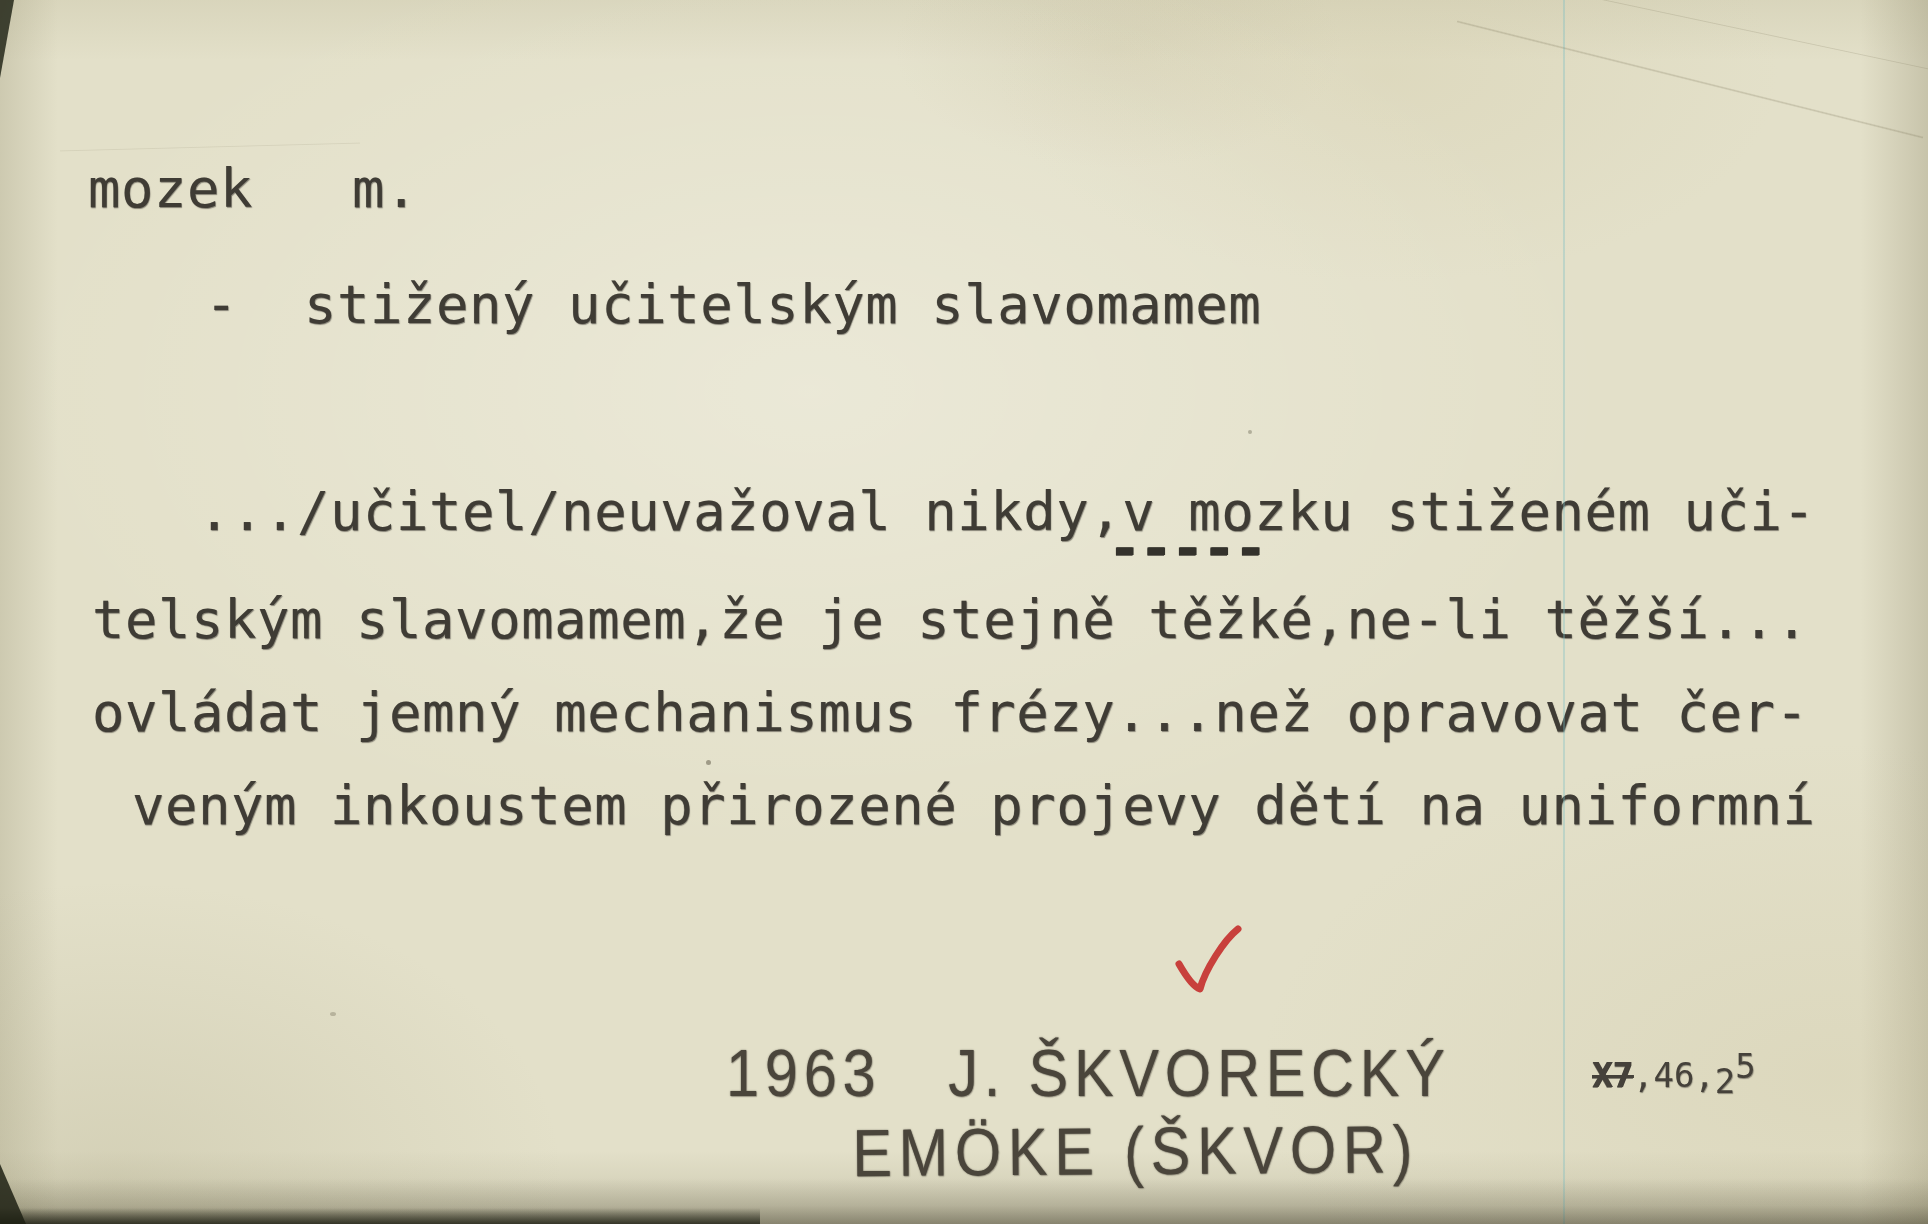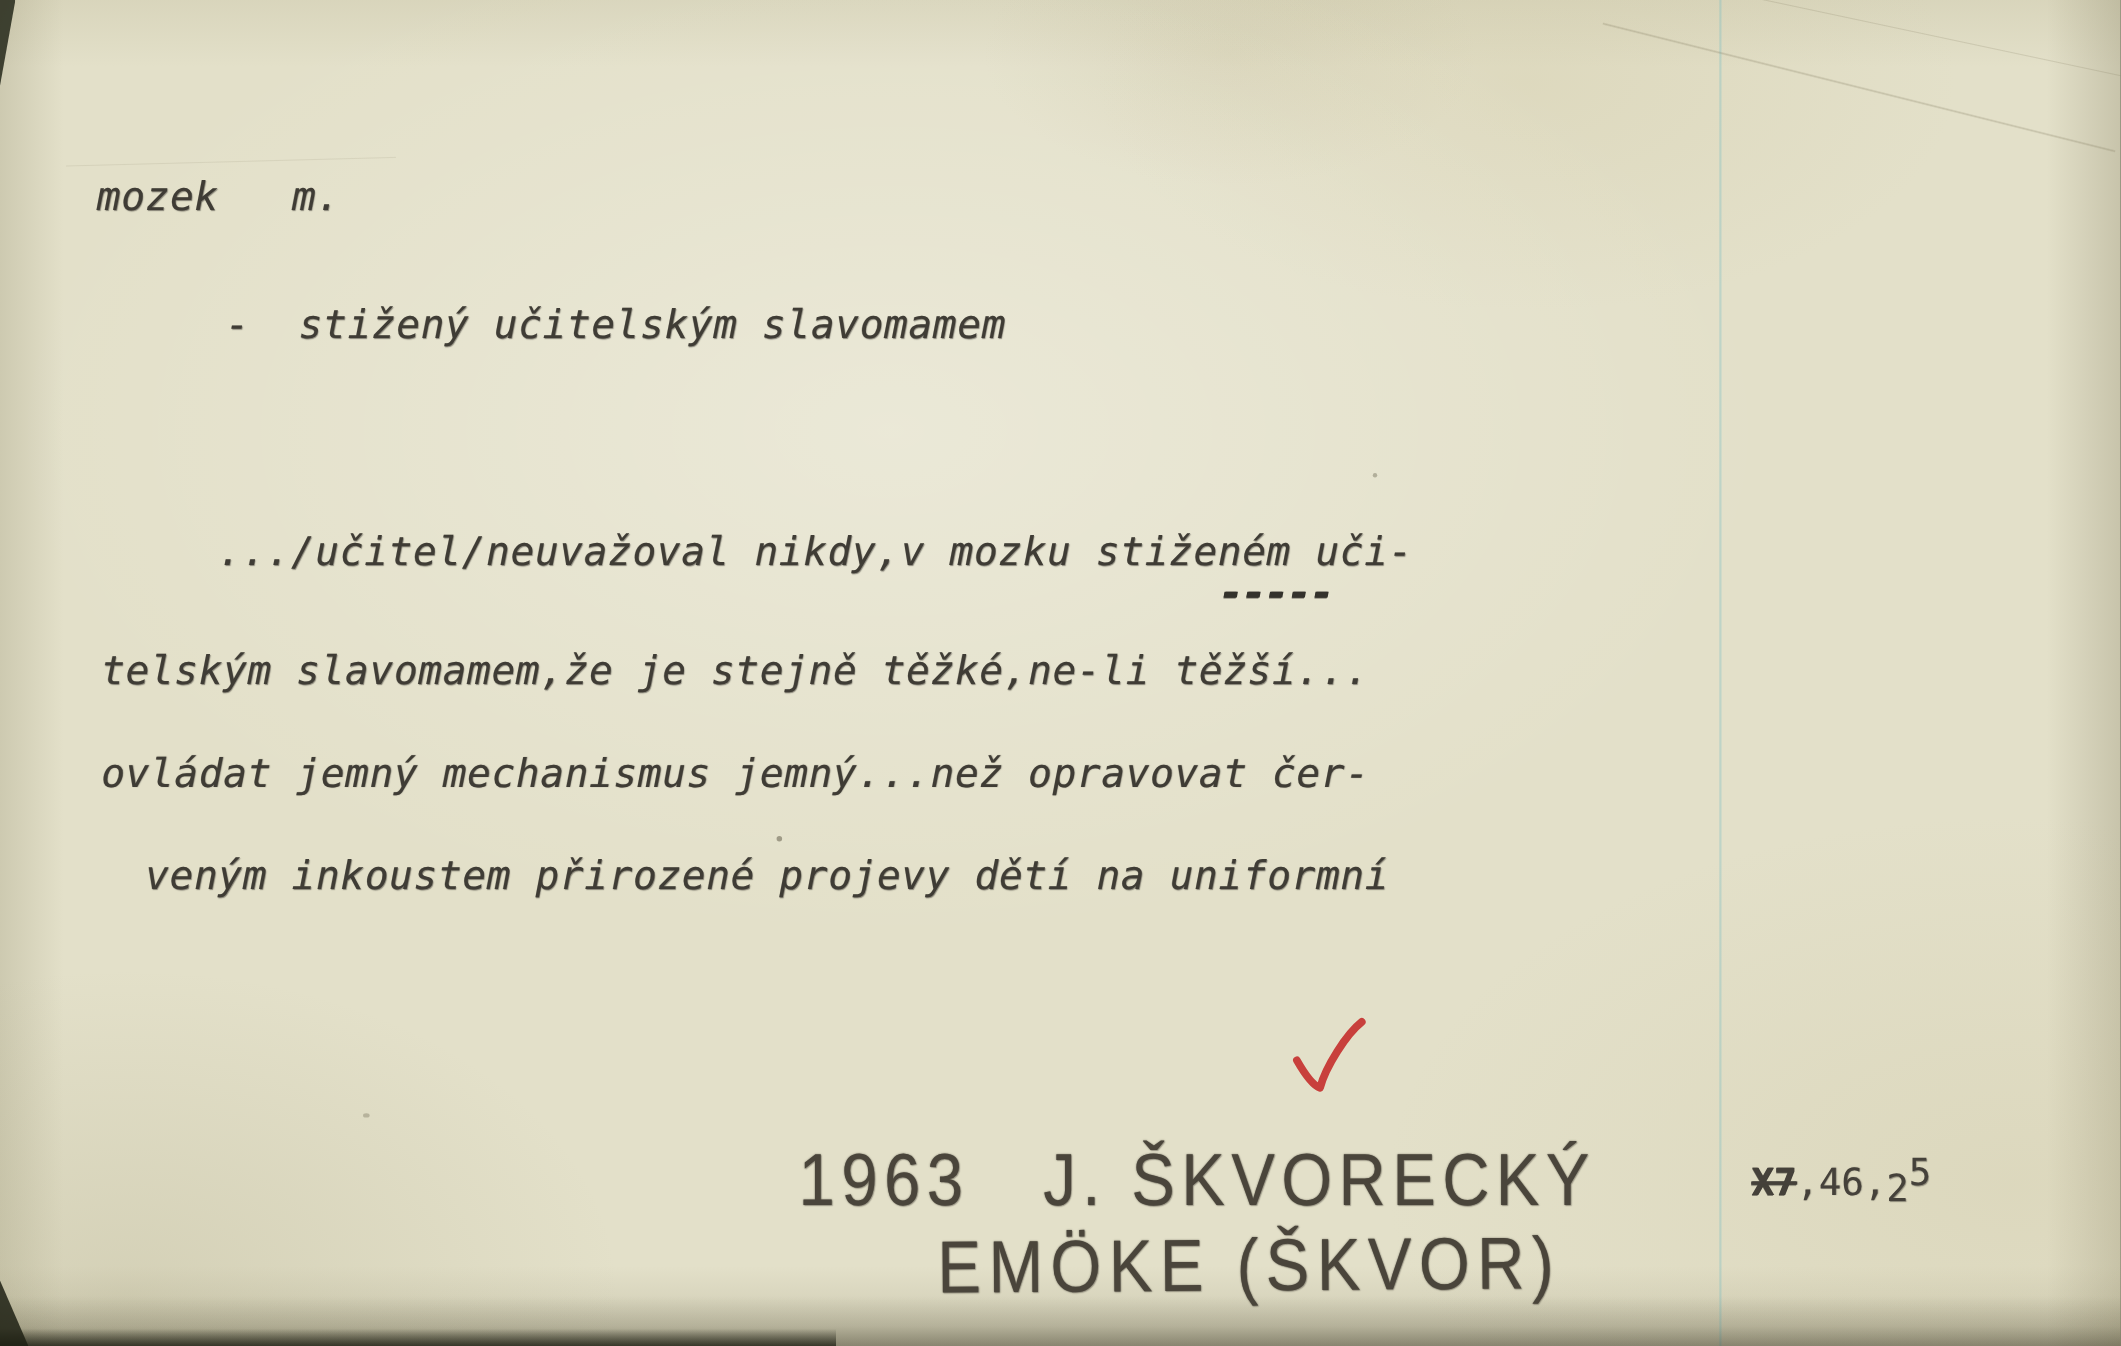--- a/index.html
+++ b/index.html
@@ -15,27 +15,26 @@
       radial-gradient(640px 420px at 6% 96%, rgba(160,154,118,0.22), transparent 70%),
       radial-gradient(300px 160px at 58% 4%, rgba(185,176,140,0.20), transparent 75%),
       linear-gradient(90deg, rgba(140,135,103,0.25) 0%, rgba(140,135,103,0.0) 3%, rgba(140,135,103,0.0) 96.5%, rgba(128,122,92,0.28) 100%),
       linear-gradient(0deg, rgba(96,90,58,0.20) 0%, rgba(96,90,58,0.0) 6%, rgba(96,90,58,0.0) 95%, rgba(170,164,128,0.18) 100%);
     font-family:"DejaVu Sans Mono", monospace;
     color:#3f3c35;
   }
   
   .tw{
     position:absolute;
-    font-size:36px;
+    font-size:54px;
     line-height:1;
     white-space:pre;
     color:#3f3c35;
     text-shadow:0.6px 0.8px 1px rgba(55,51,45,0.55), -0.3px 0 0.6px rgba(55,51,45,0.25);
     letter-spacing:0.5px;
-    font-style:italic;
   }
   .headword{left:88px;top:162px;}
   .sense{left:205px;top:278px;}
   .q1{left:198px;top:485px;}
   .q2{left:92px;top:593px;}
   .q3{left:92px;top:686px;}
   .q4{left:92px;top:779px;margin-left:40px;}
   .q5{left:92px;top:872px;}
   .dash-underline{
     left:1108px;top:522px;
@@ -115,21 +114,21 @@
 
 <div class="scan">
 
   <div class="tw headword">mozek   m.</div>
 
   <div class="tw sense">-  stižený učitelským slavomamem</div>
 
   <div class="tw q1">.../učitel/neuvažoval nikdy,v mozku stiženém uči-</div>
   <div class="tw dash-underline">-----</div>
   <div class="tw q2">telským slavomamem,že je stejně těžké,ne-li těžší...</div>
-  <div class="tw q3">ovládat jemný mechanismus jemný...než opravovat čer-</div>
+  <div class="tw q3">ovládat jemný mechanismus frézy...než opravovat čer-</div>
   <div class="tw q4">veným inkoustem přirozené projevy dětí na uniformní</div>
 
   <svg class="check" viewBox="0 0 92 82">
     <path d="M7,40 C15,54 22,63 28,65 C33,46 52,16 66,5" fill="none" stroke-width="7" stroke-linecap="round" stroke-linejoin="round" stroke="#c8403c"></path>
   </svg>
 
   <div class="stamp stamp-line1">1963   J. ŠKVORECKÝ</div>
   <div class="stamp stamp-line2">EMÖKE (ŠKVOR)</div>
 
   <div class="shelfmark"><span class="struck">X7</span><span>,46,</span><span class="low">2</span><span class="high">5</span></div>

